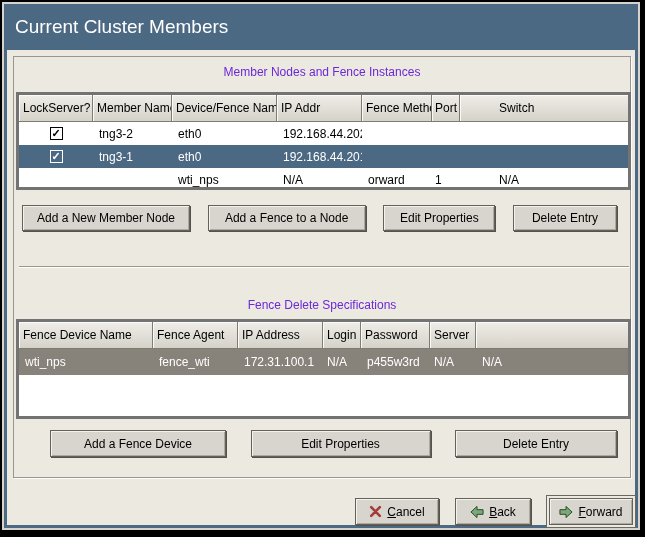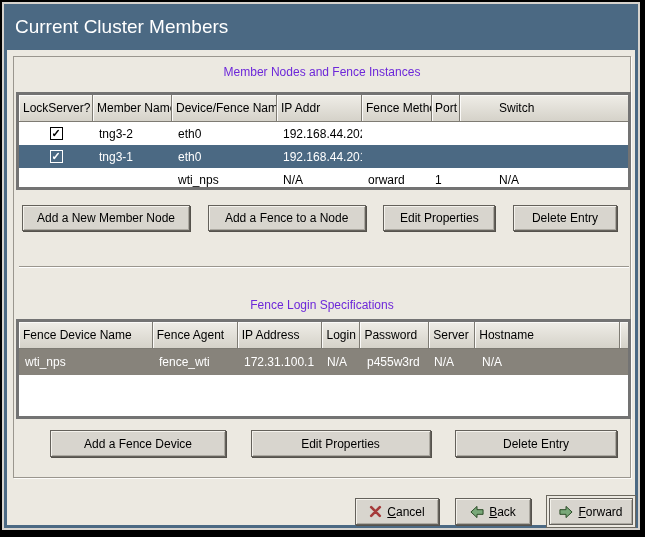--- a/index.html
+++ b/index.html
@@ -136,31 +136,30 @@
 
         <div class="btnrow btnrow1">
           <button class="btn b1a">Add a New Member Node</button>
           <button class="btn b1b">Add a Fence to a Node</button>
           <button class="btn b1c">Edit Properties</button>
           <button class="btn b1d">Delete Entry</button>
         </div>
 
         <div class="hsep"></div>
 
-        <div class="section-label lbl2">Fence Login Specifications</div>
+        <div class="section-label lbl2">Fence Delete Specifications</div>
 
         <div class="tbl tbl2">
           <div class="thead">
             <div class="th t2c0">Fence Device Name</div>
             <div class="th t2c1">Fence Agent</div>
             <div class="th t2c2">IP Address</div>
             <div class="th t2c3">Login</div>
             <div class="th t2c4">Password</div>
             <div class="th t2c5">Server</div>
-            <div class="th t2c6">Hostname</div>
             <div class="th t2cf filler"></div>
           </div>
           <div class="trow sel-gray">
             <div class="td t2c0">wti_nps</div>
             <div class="td t2c1">fence_wti</div>
             <div class="td t2c2">172.31.100.1</div>
             <div class="td t2c3">N/A</div>
             <div class="td t2c4">p455w3rd</div>
             <div class="td t2c5">N/A</div>
             <div class="td t2c6">N/A</div>

